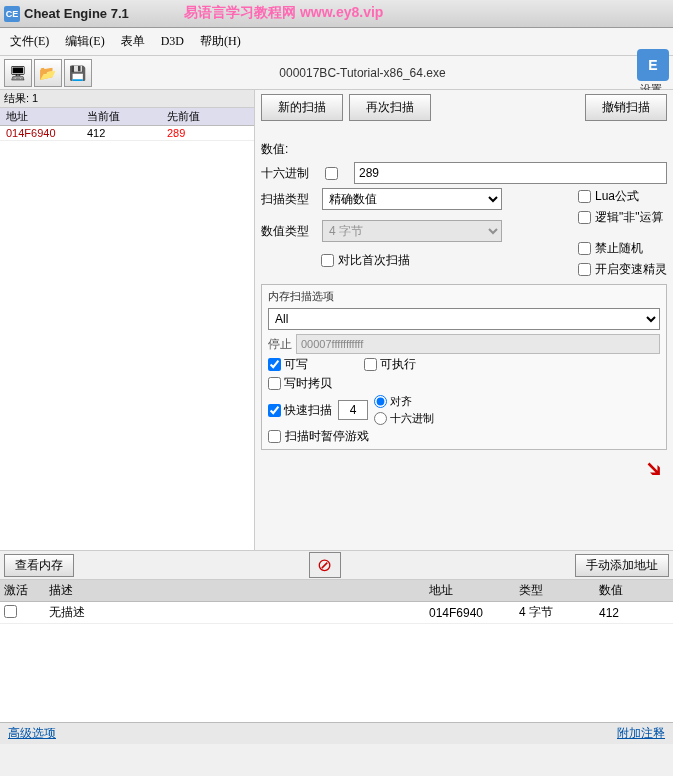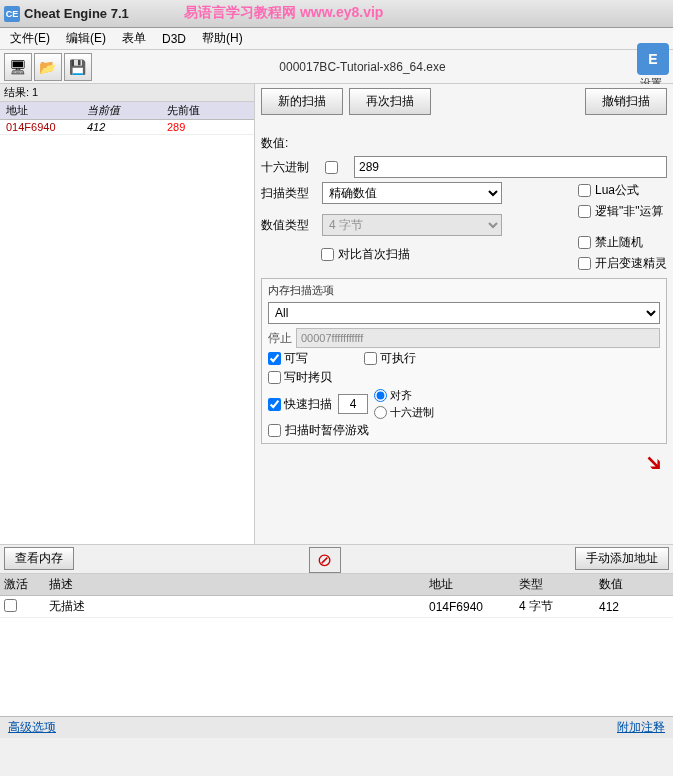--- a/index.html
+++ b/index.html
@@ -36,21 +36,22 @@
       font-size: 14px;
       font-weight: bold;
       pointer-events: none;
     }
     .menu-bar {
       background: #f5f5f5;
       border-bottom: 1px solid #ccc;
       display: flex;
       align-items: center;
       padding: 2px 2px;
-      height: 22px;
+      height: 28px;
+      font-family: Liberation Serif, serif;
     }
     .menu-item {
       padding: 2px 8px;
       cursor: pointer;
       font-size: 12px;
     }
     .toolbar {
       background: #f5f5f5;
       border-bottom: 1px solid #ccc;
       display: flex;
@@ -103,21 +104,21 @@
       font-size: 11px;
     }
     .results-table-header {
       display: flex;
       background: #dde;
       border-bottom: 1px solid #bbb;
       font-size: 11px;
       padding: 1px 2px;
     }
     .col-addr { width: 85px; padding-left: 4px; }
-    .col-cur { width: 80px; font-style: italic; }
+    .col-cur { width: 80px; }
     .col-prev { width: 80px; }
     .results-table-row {
       display: flex;
       border-bottom: 1px solid #eee;
       font-size: 11px;
       padding: 1px 2px;
     }
     .results-table-row .col-addr { color: #a00; }
     .results-table-row .col-cur { color: #000; }
     .results-table-row .col-prev { color: #f00; }
@@ -288,21 +289,21 @@
       padding: 2px 4px;
     }
     .red-arrow {
       color: #cc0000;
       font-size: 22px;
       transform: rotate(45deg);
       display: inline-block;
     }
     .bottom-buttons {
       display: flex;
-      align-items: flex-start;
+      align-items: center;
       background: #f0f0f0;
       border-top: 1px solid #ccc;
       border-bottom: 1px solid #ccc;
       height: 30px;
       padding: 2px 4px;
     }
     .bottom-btn {
       border: 1px solid #888;
       background: linear-gradient(to bottom, #fff, #ddd);
       padding: 2px 10px;

